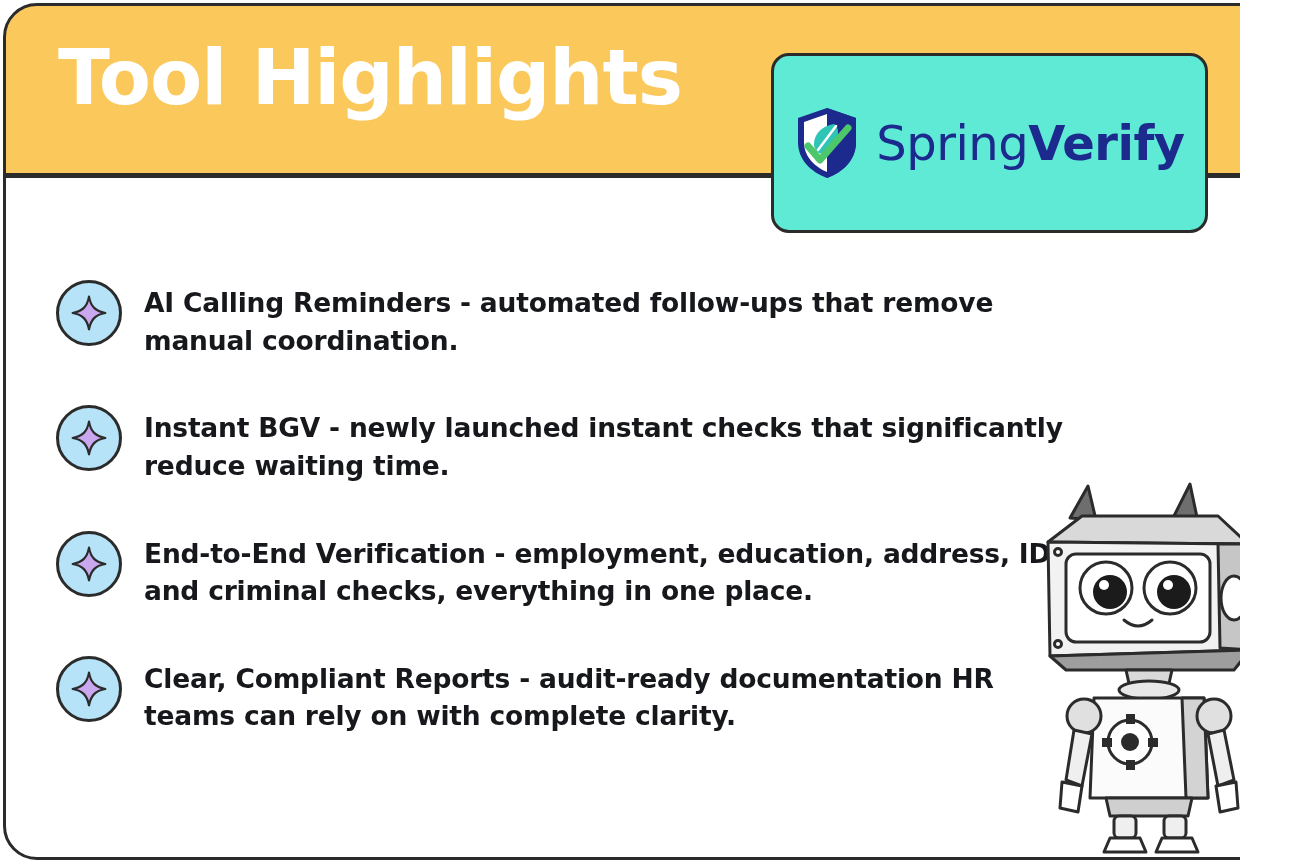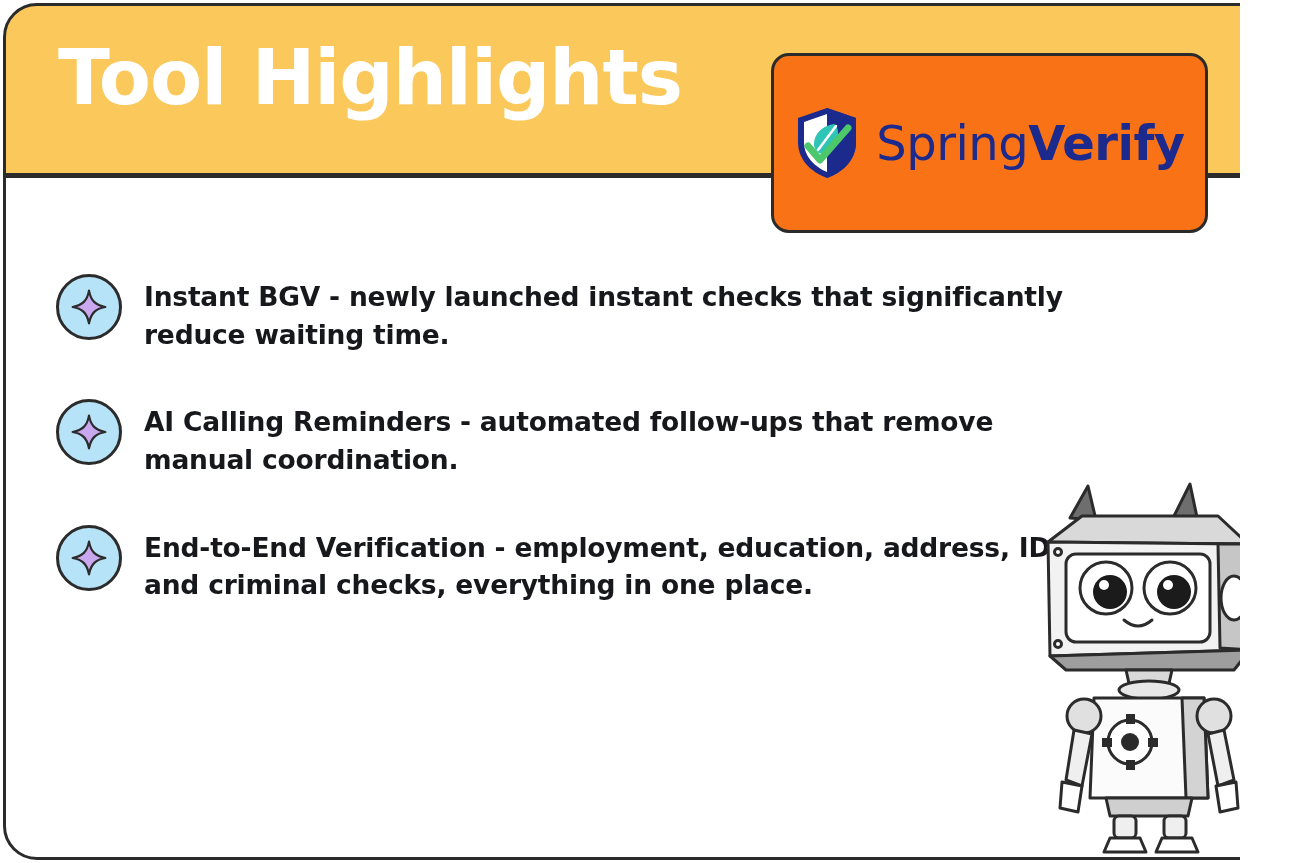--- a/index.html
+++ b/index.html
@@ -59,21 +59,21 @@
     line-height: 1.05;
     white-space: nowrap;
   }
   
   .logo-card {
     position: absolute;
     left: 771px;
     top: 53px;
     width: 437px;
     height: 180px;
-    background: #f97316;
+    background: #5eead4;
     border: 3px solid #2b2b2b;
     border-radius: 18px;
     box-sizing: border-box;
     display: flex;
     align-items: center;
     justify-content: center;
     gap: 16px;
   }
   .logo-mark {
     width: 66px;
@@ -158,47 +158,55 @@
         <path d="M40 18 C28 20 20 28 20 38 C20 44 24 48 29 48 C38 48 44 38 44 26 C44 22 42 19 40 18 Z" fill="#2EC4B6"></path>
         <path d="M24 44 C30 36 36 28 42 20" stroke="#ffffff" stroke-width="2.5" fill="none" stroke-linecap="round"></path>
         <path d="M14 40 L26 54 L54 22" stroke="#4CC86A" stroke-width="7" fill="none" stroke-linecap="round" stroke-linejoin="round"></path>
       </svg>
     </span>
     <span class="logo-text"><span>Spring</span><span class="bold">Verify</span></span>
   </div>
 
   <div class="bullets">
 
+    <div class="bullet-row r2">
+      <span class="bullet-icon">
+        <svg viewBox="0 0 44 44" width="40" height="40" xmlns="http://www.w3.org/2000/svg">
+          <path d="M22 4 C24 15 29 20 40 22 C29 24 24 29 22 40 C20 29 15 24 4 22 C15 20 20 15 22 4 Z" fill="#C9A8F0" stroke="#2b2b2b" stroke-width="2.4" stroke-linejoin="round"></path>
+        </svg>
+      </span>
+      <span class="bullet-text">AI Calling Reminders - automated follow-ups that remove manual coordination.</span>
+    </div>
+
     <div class="bullet-row r1">
       <span class="bullet-icon">
         <svg viewBox="0 0 44 44" width="40" height="40" xmlns="http://www.w3.org/2000/svg">
           <path d="M22 4 C24 15 29 20 40 22 C29 24 24 29 22 40 C20 29 15 24 4 22 C15 20 20 15 22 4 Z" fill="#C9A8F0" stroke="#2b2b2b" stroke-width="2.4" stroke-linejoin="round"></path>
         </svg>
       </span>
       <span class="bullet-text">Instant BGV - newly launched instant checks that significantly reduce waiting time.</span>
     </div>
 
-    <div class="bullet-row r2">
-      <span class="bullet-icon">
-        <svg viewBox="0 0 44 44" width="40" height="40" xmlns="http://www.w3.org/2000/svg">
-          <path d="M22 4 C24 15 29 20 40 22 C29 24 24 29 22 40 C20 29 15 24 4 22 C15 20 20 15 22 4 Z" fill="#C9A8F0" stroke="#2b2b2b" stroke-width="2.4" stroke-linejoin="round"></path>
-        </svg>
-      </span>
-      <span class="bullet-text">AI Calling Reminders - automated follow-ups that remove manual coordination.</span>
-    </div>
-
     <div class="bullet-row r3">
       <span class="bullet-icon">
         <svg viewBox="0 0 44 44" width="40" height="40" xmlns="http://www.w3.org/2000/svg">
           <path d="M22 4 C24 15 29 20 40 22 C29 24 24 29 22 40 C20 29 15 24 4 22 C15 20 20 15 22 4 Z" fill="#C9A8F0" stroke="#2b2b2b" stroke-width="2.4" stroke-linejoin="round"></path>
         </svg>
       </span>
       <span class="bullet-text">End-to-End Verification - employment, education, address, ID, and criminal checks, everything in one place.</span>
     </div>
 
+    <div class="bullet-row r4">
+      <span class="bullet-icon">
+        <svg viewBox="0 0 44 44" width="40" height="40" xmlns="http://www.w3.org/2000/svg">
+          <path d="M22 4 C24 15 29 20 40 22 C29 24 24 29 22 40 C20 29 15 24 4 22 C15 20 20 15 22 4 Z" fill="#C9A8F0" stroke="#2b2b2b" stroke-width="2.4" stroke-linejoin="round"></path>
+        </svg>
+      </span>
+      <span class="bullet-text">Clear, Compliant Reports - audit-ready documentation HR teams can rely on with complete clarity.</span>
+    </div>
 
   </div>
 
   <div class="robot">
     <svg viewBox="0 0 262 378" width="262" height="378" xmlns="http://www.w3.org/2000/svg">
       <g stroke="#2b2b2b" stroke-width="3" stroke-linejoin="round" stroke-linecap="round">
 
         <path d="M48 38 L66 6 L74 40 Z" fill="#6e6e6e"></path>
         <path d="M152 36 L168 4 L176 42 Z" fill="#6e6e6e"></path>
 

